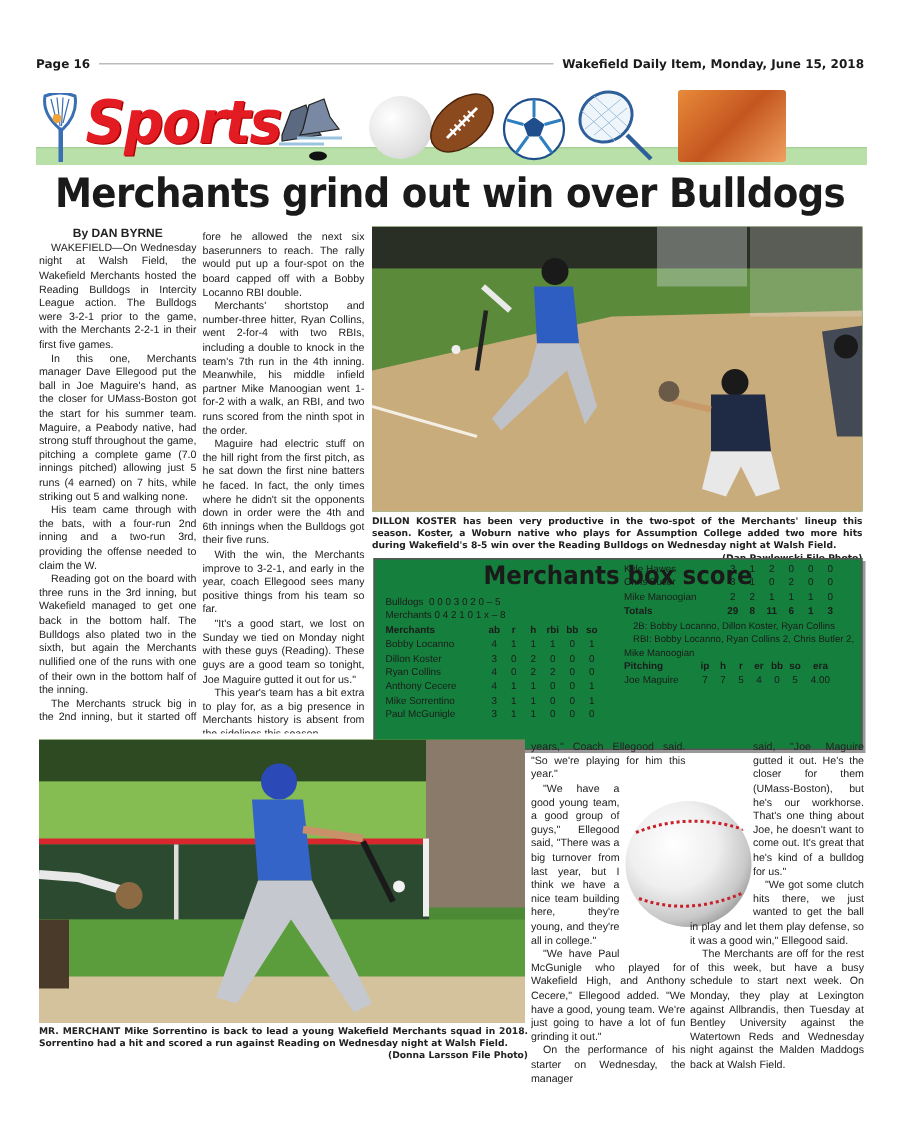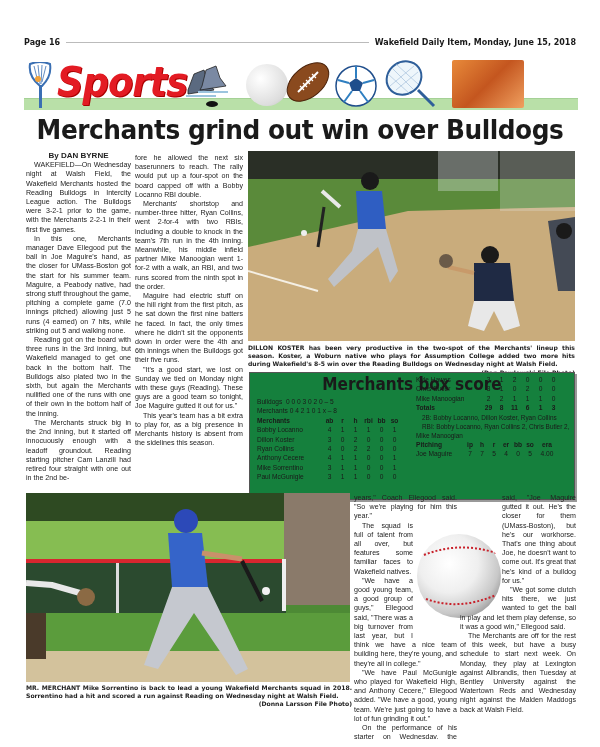--- a/index.html
+++ b/index.html
@@ -98,28 +98,30 @@
   </svg>
   <div class="icon athlete"></div>
 </div>
 
 <h1 class="headline">Merchants grind out win over Bulldogs</h1>
 
 <div class="col col1">
   <p class="byline">By DAN BYRNE</p>
   <p>WAKEFIELD—On Wednesday night at Walsh Field, the Wakefield Merchants hosted the Reading Bulldogs in Intercity League action. The Bulldogs were 3-2-1 prior to the game, with the Merchants 2-2-1 in their first five games.</p>
   <p>In this one, Merchants manager Dave Ellegood put the ball in Joe Maguire's hand, as the closer for UMass-Boston got the start for his summer team. Maguire, a Peabody native, had strong stuff throughout the game, pitching a complete game (7.0 innings pitched) allowing just 5 runs (4 earned) on 7 hits, while striking out 5 and walking none.</p>
+  <p>His team came through with the bats, with a four-run 2nd inning and a two-run 3rd, providing the offense needed to claim the W.</p>
   <p>Reading got on the board with three runs in the 3rd inning, but Wakefield managed to get one back in the bottom half. The Bulldogs also plated two in the sixth, but again the Merchants nullified one of the runs with one of their own in the bottom half of the inning.</p>
   <p>The Merchants struck big in the 2nd inning, but it started off innocuously enough with a leadoff groundout. Reading starting pitcher Cam Lanzili had retired four straight with one out in the 2nd be-</p>
 </div>
 
 <div class="col col2">
   <p style="text-indent:0">fore he allowed the next six baserunners to reach. The rally would put up a four-spot on the board capped off with a Bobby Locanno RBI double.</p>
   <p>Merchants' shortstop and number-three hitter, Ryan Collins, went 2-for-4 with two RBIs, including a double to knock in the team's 7th run in the 4th inning. Meanwhile, his middle infield partner Mike Manoogian went 1-for-2 with a walk, an RBI, and two runs scored from the ninth spot in the order.</p>
   <p>Maguire had electric stuff on the hill right from the first pitch, as he sat down the first nine batters he faced. In fact, the only times where he didn't sit the opponents down in order were the 4th and 6th innings when the Bulldogs got their five runs.</p>
+  <p>With the win, the Merchants improve to 3-2-1, and early in the year, coach Ellegood sees many positive things from his team so far.</p>
   <p>"It's a good start, we lost on Sunday we tied on Monday night with these guys (Reading). These guys are a good team so tonight, Joe Maguire gutted it out for us."</p>
   <p>This year's team has a bit extra to play for, as a big presence in Merchants history is absent from the sidelines this season.</p>
 
 </div>
 
 <div class="photo1">
   <svg width="327" height="190" viewBox="0 0 327 190">
     <rect width="327" height="190" fill="#3b4a2a"></rect>
     <rect y="0" width="327" height="28" fill="#2a2f26"></rect>
     <path d="M0 28 L327 28 L327 80 L0 96Z" fill="#5a8a3a"></path>
@@ -327,21 +329,20 @@
     </radialGradient>
   </defs>
   <circle cx="43" cy="43" r="42" fill="url(#bg1)"></circle>
   <path d="M8 22 Q43 8 80 20" fill="none" stroke="#c8202a" stroke-width="2" stroke-dasharray="2 2"></path>
   <path d="M10 66 Q43 78 80 62" fill="none" stroke="#c8202a" stroke-width="2" stroke-dasharray="2 2"></path>
 </svg>
 
 <div class="col col3">
   <p style="text-indent:0">years," Coach Ellegood said. "So we're playing for him this year."</p>
   <div style="float:right;width:44px;height:90px;margin-top:22px"></div>
-  <p>The squad is full of talent from all over, but features some familiar faces to Wakefield natives.</p>
   <p>"We have a good young team, a good group of guys," Ellegood said, "There was a big turnover from last year, but I think we have a nice team building here, they're young, and they're all in college."</p>
   <p>"We have Paul McGunigle who played for Wakefield High, and Anthony Cecere," Ellegood added. "We have a good, young team. We're just going to have a lot of fun grinding it out."</p>
   <p>On the performance of his starter on Wednesday, the manager</p>
 </div>
 
 <div class="col col4">
   <div style="float:left;width:42px;height:86px;margin-top:28px"></div>
   <p style="text-indent:0">said, "Joe Maguire gutted it out. He's the closer for them (UMass-Boston), but he's our workhorse. That's one thing about Joe, he doesn't want to come out. It's great that he's kind of a bulldog for us."</p>
   <p>"We got some clutch hits there, we just wanted to get the ball in play and let them play defense, so it was a good win," Ellegood said.</p>
   <p>The Merchants are off for the rest of this week, but have a busy schedule to start next week. On Monday, they play at Lexington against Allbrandis, then Tuesday at Bentley University against the Watertown Reds and Wednesday night against the Malden Maddogs back at Walsh Field.</p>

